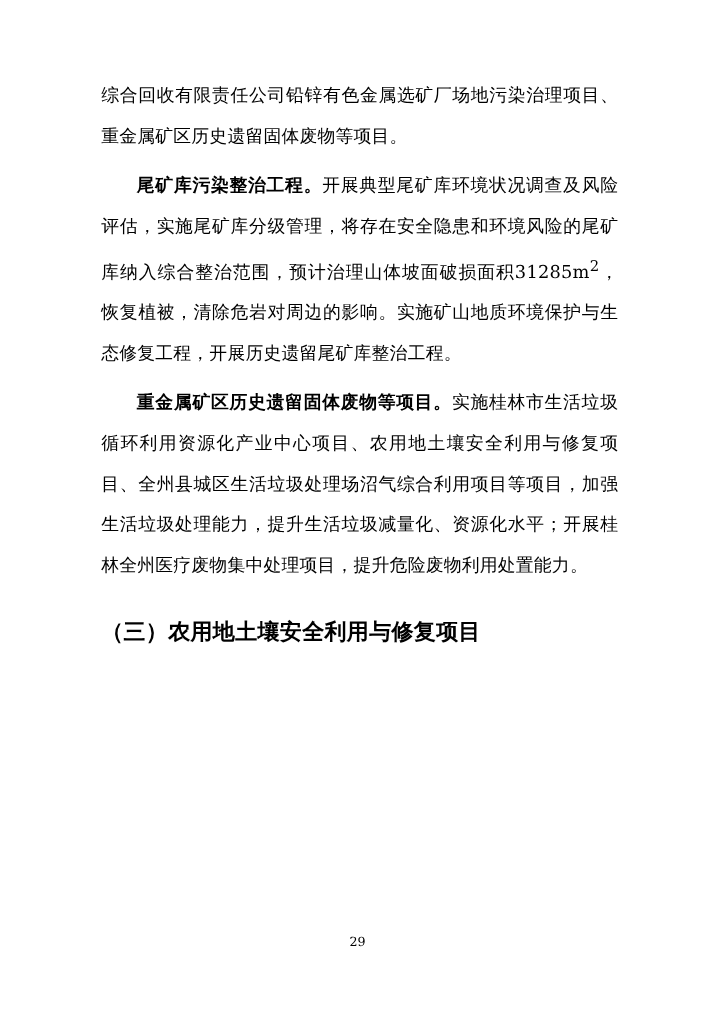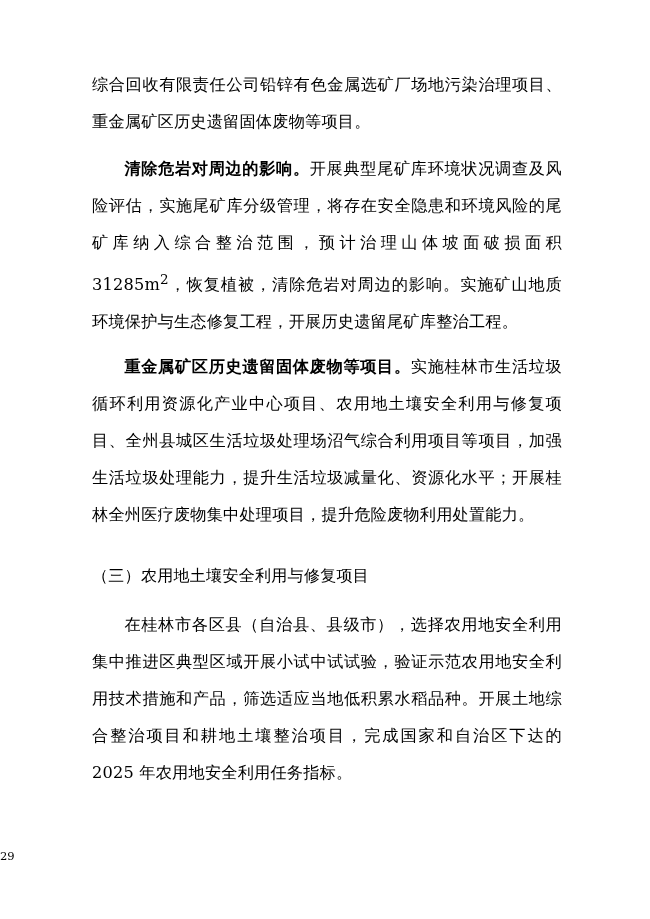--- a/index.html
+++ b/index.html
@@ -29,69 +29,67 @@
     text-justify: inter-ideograph;
     letter-spacing: 0.2px;
     margin: 0;
     white-space: pre-wrap;
   }
   .para.indent {
     text-indent: 2em;
   }
   .para.cont {
     text-indent: 0;
-    font-family: Liberation Mono, monospace;
   }
   .lead {
     font-weight: bold;
   }
   .heading {
-    font-size: 16px;
-    font-weight: normal;
+    font-size: 20px;
+    font-weight: bold;
     line-height: 37px;
     margin: 12px 0 4px 0;
     text-indent: 0;
     letter-spacing: 0.3px;
   }
   .block {
     margin-bottom: 0;
   }
   .gap-small { height: 8px; }
   .gap-med { height: 12px; }
   .page-number {
     position: absolute;
     left: 0;
     right: 0;
     bottom: 56px;
-    text-align: left;
+    text-align: center;
     font-size: 11.5px;
     font-family: "DejaVu Serif", "Liberation Serif", serif;
     color: #000;
   }
   .num-latin {
     font-family: "DejaVu Serif", "Liberation Serif", serif;
   }
 </style>
 </head>
 <body>
 
 <div class="page">
 
   <p class="para cont block">综合回收有限责任公司铅锌有色金属选矿厂场地污染治理项目、重金属矿区历史遗留固体废物等项目。</p>
 
   <div class="gap-small"></div>
 
-  <p class="para indent block"><span class="lead">清除危岩对周边的影响。</span><span>开展典型尾矿库环境状况调查及风险评估，实施尾矿库分级管理，将存在安全隐患和环境风险的尾矿库纳入综合整治范围，预计治理山体坡面破损面积31285m</span><sup class="small num-latin">2</sup><span>，恢复植被，清除危岩对周边的影响。实施矿山地质环境保护与生态修复工程，开展历史遗留尾矿库整治工程。</span></p>
+  <p class="para indent block"><span class="lead">尾矿库污染整治工程。</span><span>开展典型尾矿库环境状况调查及风险评估，实施尾矿库分级管理，将存在安全隐患和环境风险的尾矿库纳入综合整治范围，预计治理山体坡面破损面积31285m</span><sup class="small num-latin">2</sup><span>，恢复植被，清除危岩对周边的影响。实施矿山地质环境保护与生态修复工程，开展历史遗留尾矿库整治工程。</span></p>
 
   <div class="gap-small"></div>
 
   <p class="para indent block"><span class="lead">重金属矿区历史遗留固体废物等项目。</span><span>实施桂林市生活垃圾循环利用资源化产业中心项目、农用地土壤安全利用与修复项目、全州县城区生活垃圾处理场沼气综合利用项目等项目，加强生活垃圾处理能力，提升生活垃圾减量化、资源化水平；开展桂林全州医疗废物集中处理项目，提升危险废物利用处置能力。</span></p>
 
   <div class="gap-med"></div>
 
   <h2 class="heading">（三）农用地土壤安全利用与修复项目</h2>
 
   <div class="gap-small"></div>
 
-  <p class="para indent block">在桂林市各区县（自治县、县级市），选择农用地安全利用集中推进区典型区域开展小试中试试验，验证示范农用地安全利用技术措施和产品，筛选适应当地低积累水稻品种。开展土地综合整治项目和耕地土壤整治项目，完成国家和自治区下达的 2025 年农用地安全利用任务指标。</p>
 
   <div class="page-number">29</div>
 </div>
 
 </body></html>

